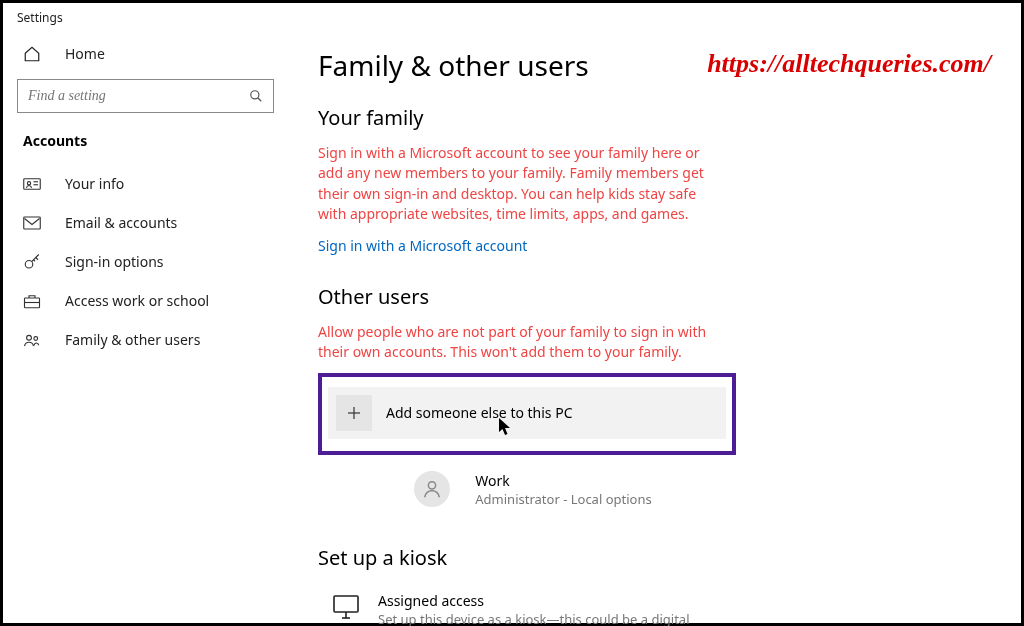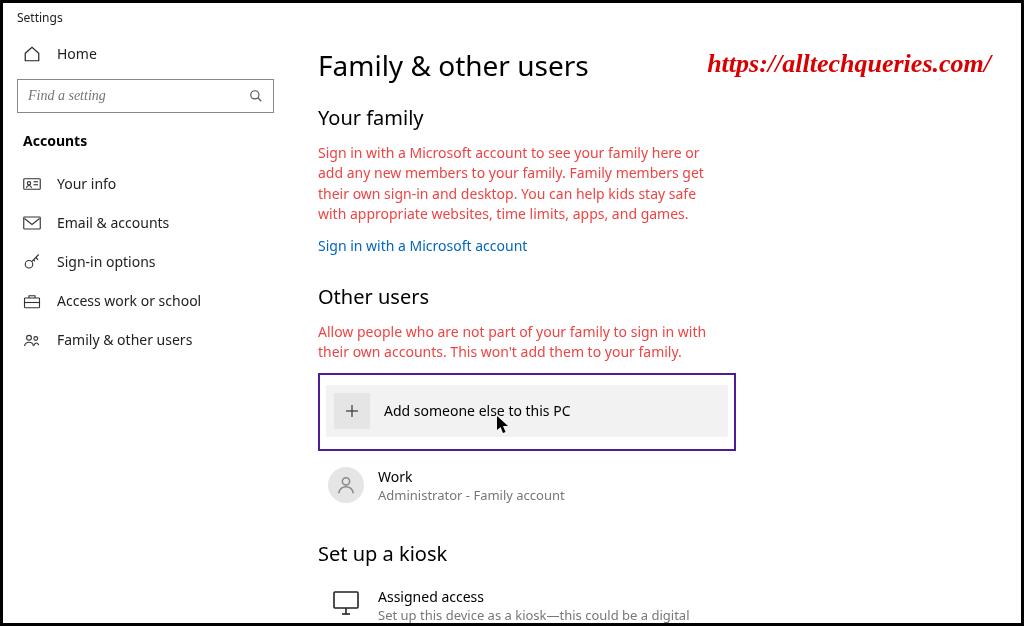--- a/index.html
+++ b/index.html
@@ -29,21 +29,21 @@
   }
   
   .sidebar {
     width: 285px;
     flex-shrink: 0;
     padding-top: 6px;
   }
   .home-row, .nav-item {
     display: flex;
     align-items: center;
-    gap: 16px;
+    gap: 24px;
     padding: 10px 14px 10px 20px;
     font-size: 14px;
     color: #222;
     cursor: pointer;
   }
   .home-row { padding-left: 20px; margin-bottom: 6px; }
   .search-wrap {
     margin: 0 14px 14px 14px;
     border: 1px solid #888;
     background: #fff;
@@ -108,21 +108,21 @@
     margin-bottom: 10px;
   }
   .link {
     color: #0067c0;
     font-size: 14px;
     cursor: pointer;
     display: inline-block;
     margin-bottom: 28px;
   }
   .add-row-outer {
-    border: 2px solid #4c1d95;
+    border: 4px solid #4c1d95;
     padding: 10px 6px 12px 6px;
     width: 418px;
     margin-top: 10px;
     margin-bottom: 10px;
   }
   .add-row {
     background: #f2f2f2;
     display: flex;
     align-items: center;
     height: 52px;
@@ -144,24 +144,25 @@
   .add-label { font-size: 14px; }
   .cursor-arrow {
     position: absolute;
     left: 170px;
     top: 30px;
     pointer-events: none;
   }
   .user-row {
     display: flex;
     align-items: center;
-    gap: 14px;
+    gap: 25px;
     padding: 6px 0 6px 10px;
     max-width: 420px;
     cursor: pointer;
+    justify-content: center;
   }
   .avatar {
     width: 36px;
     height: 36px;
     border-radius: 50%;
     background: #e5e5e5;
     display: flex;
     align-items: center;
     justify-content: center;
     color: #777;
@@ -316,21 +317,21 @@
 
       <div class="user-row">
         <div class="avatar">
           <svg width="22" height="22" viewBox="0 0 24 24" fill="none" stroke="#888" stroke-width="1.6">
               <circle cx="12" cy="8" r="4"></circle>
               <path d="M4 21c1-4.5 4.5-7 8-7s7 2.5 8 7"></path>
             </svg>
         </div>
         <div>
           <div class="user-name">Work</div>
-          <div class="user-sub">Administrator - Family account</div>
+          <div class="user-sub">Administrator - Local options</div>
         </div>
       </div>
 
       <h2 class="section-heading" style="margin-top:30px">Set up a kiosk</h2>
 
       <div class="kiosk-row">
         <div class="kiosk-icon">
           <svg width="28" height="26" viewBox="0 0 28 26" fill="none" stroke="#222" stroke-width="1.6">
               <rect x="2" y="2" width="24" height="16" rx="1"></rect>
               <line x1="10" y1="24" x2="18" y2="24"></line>

